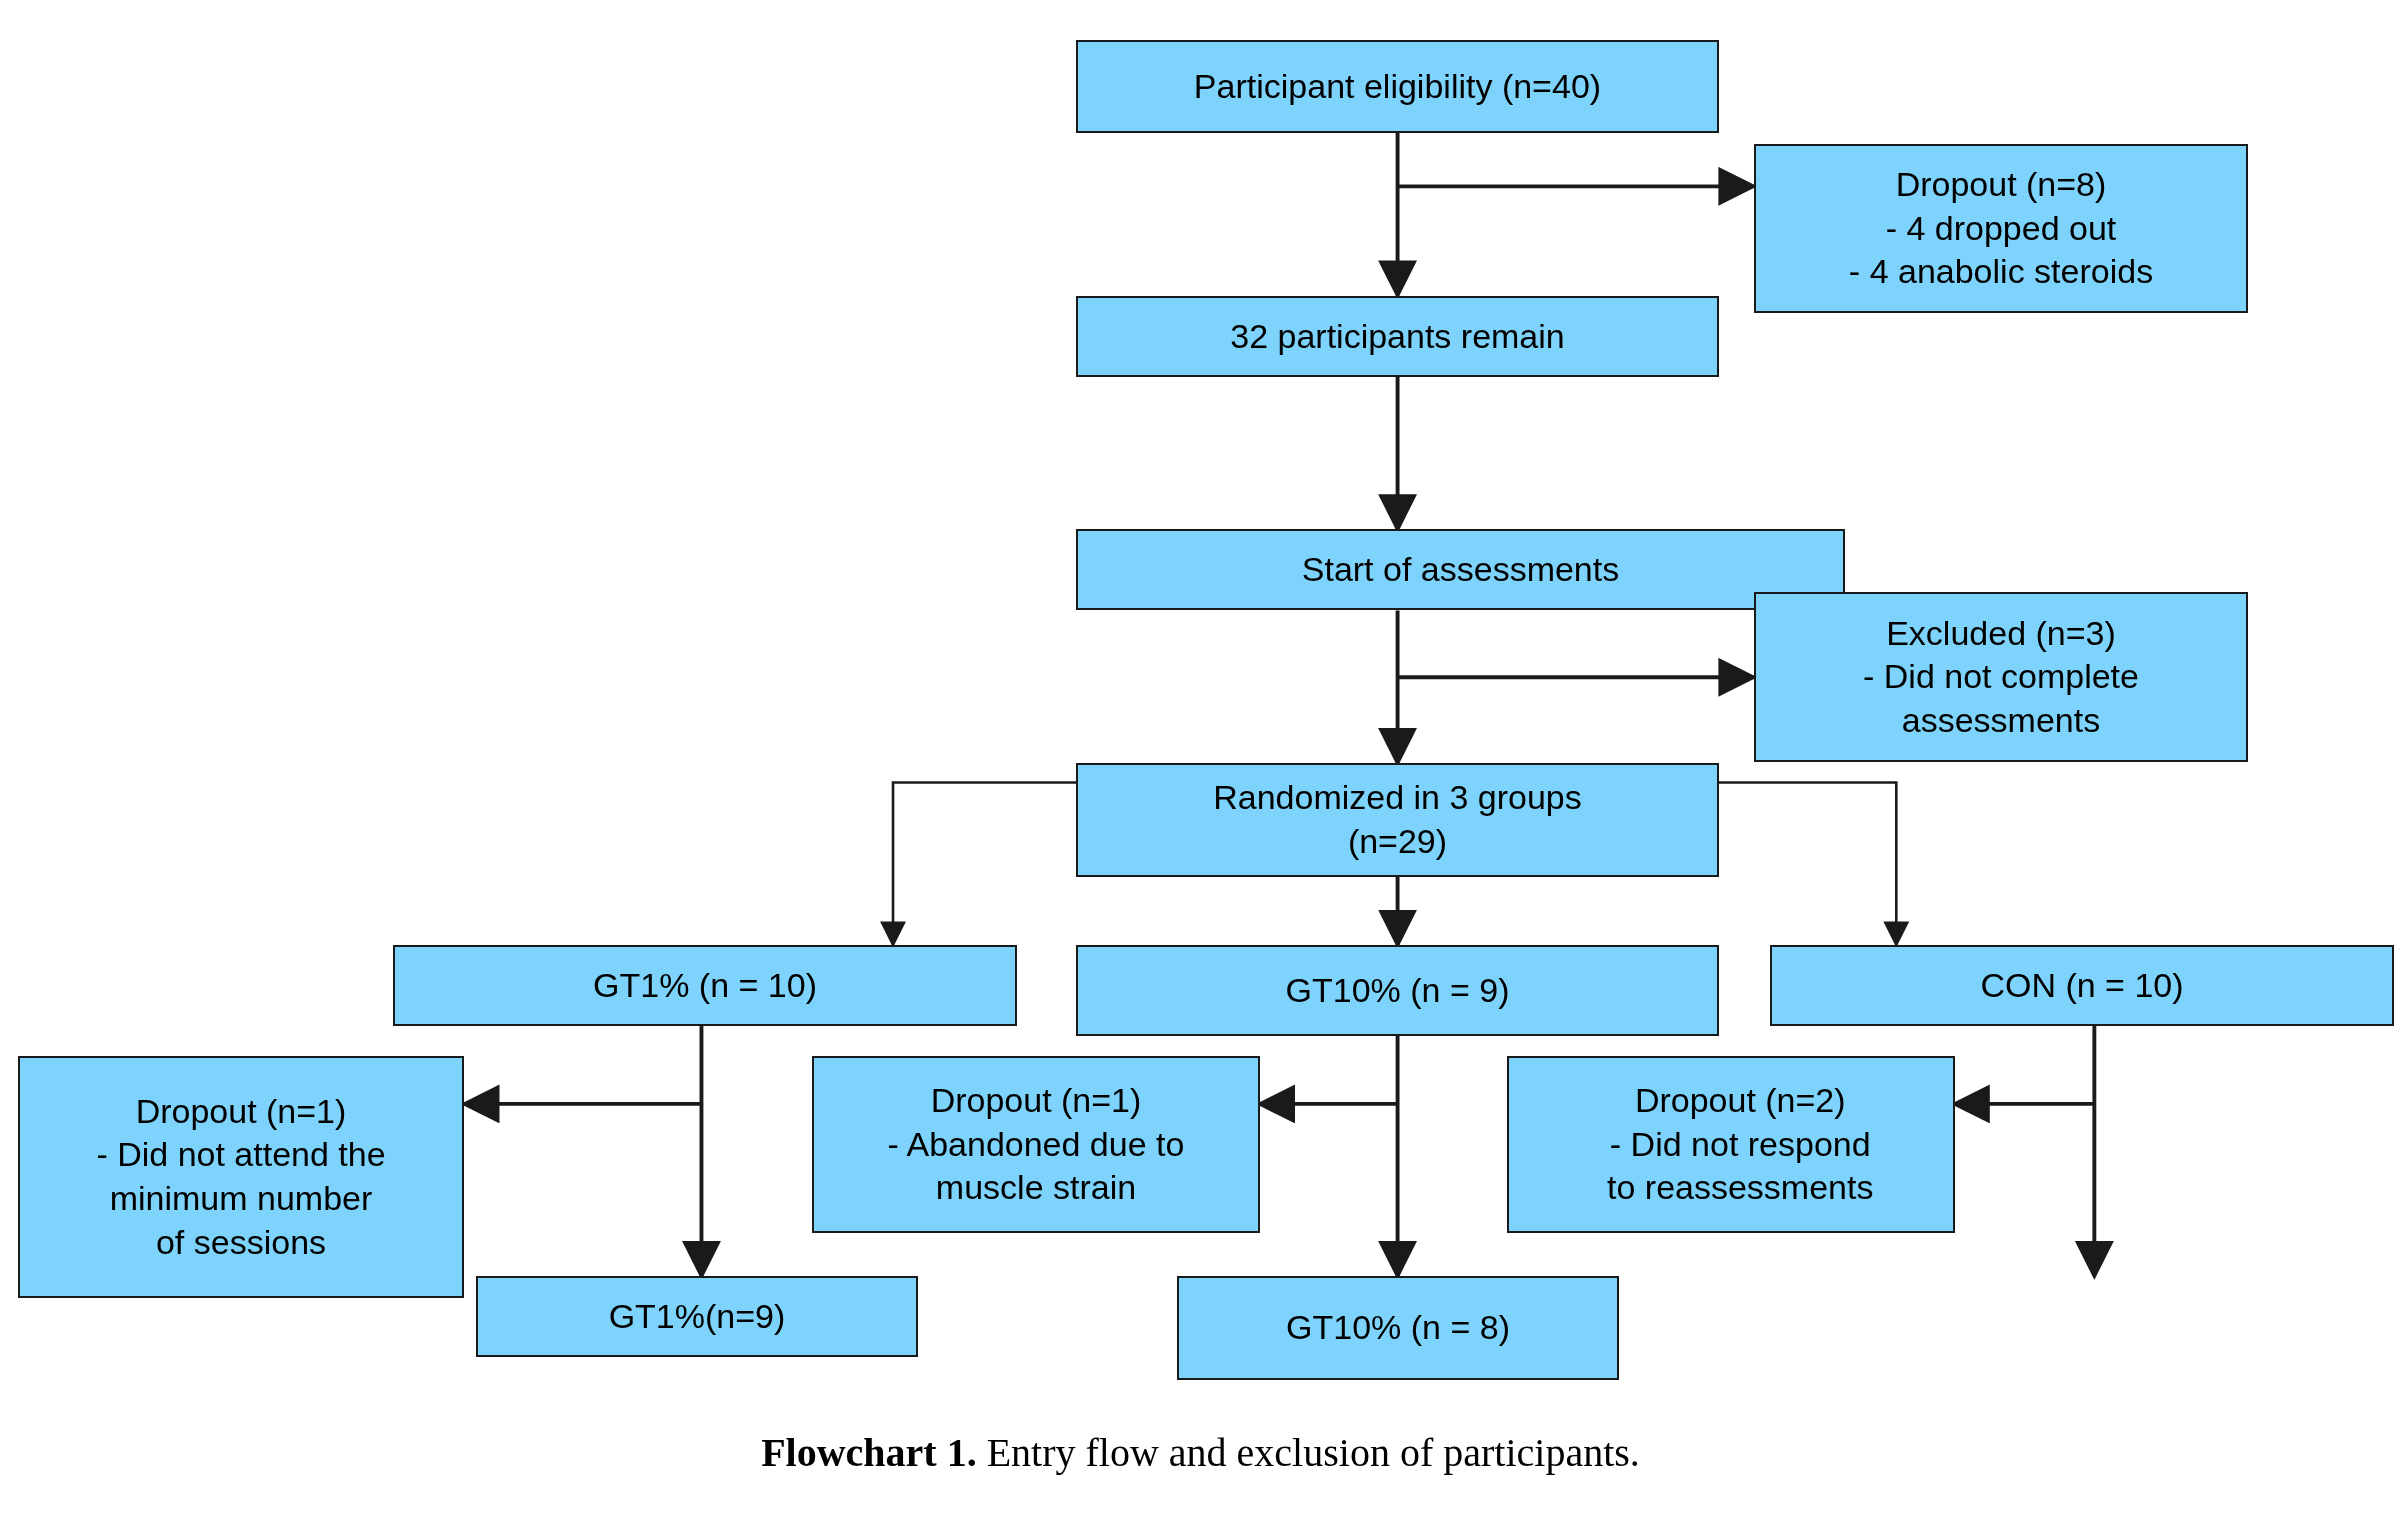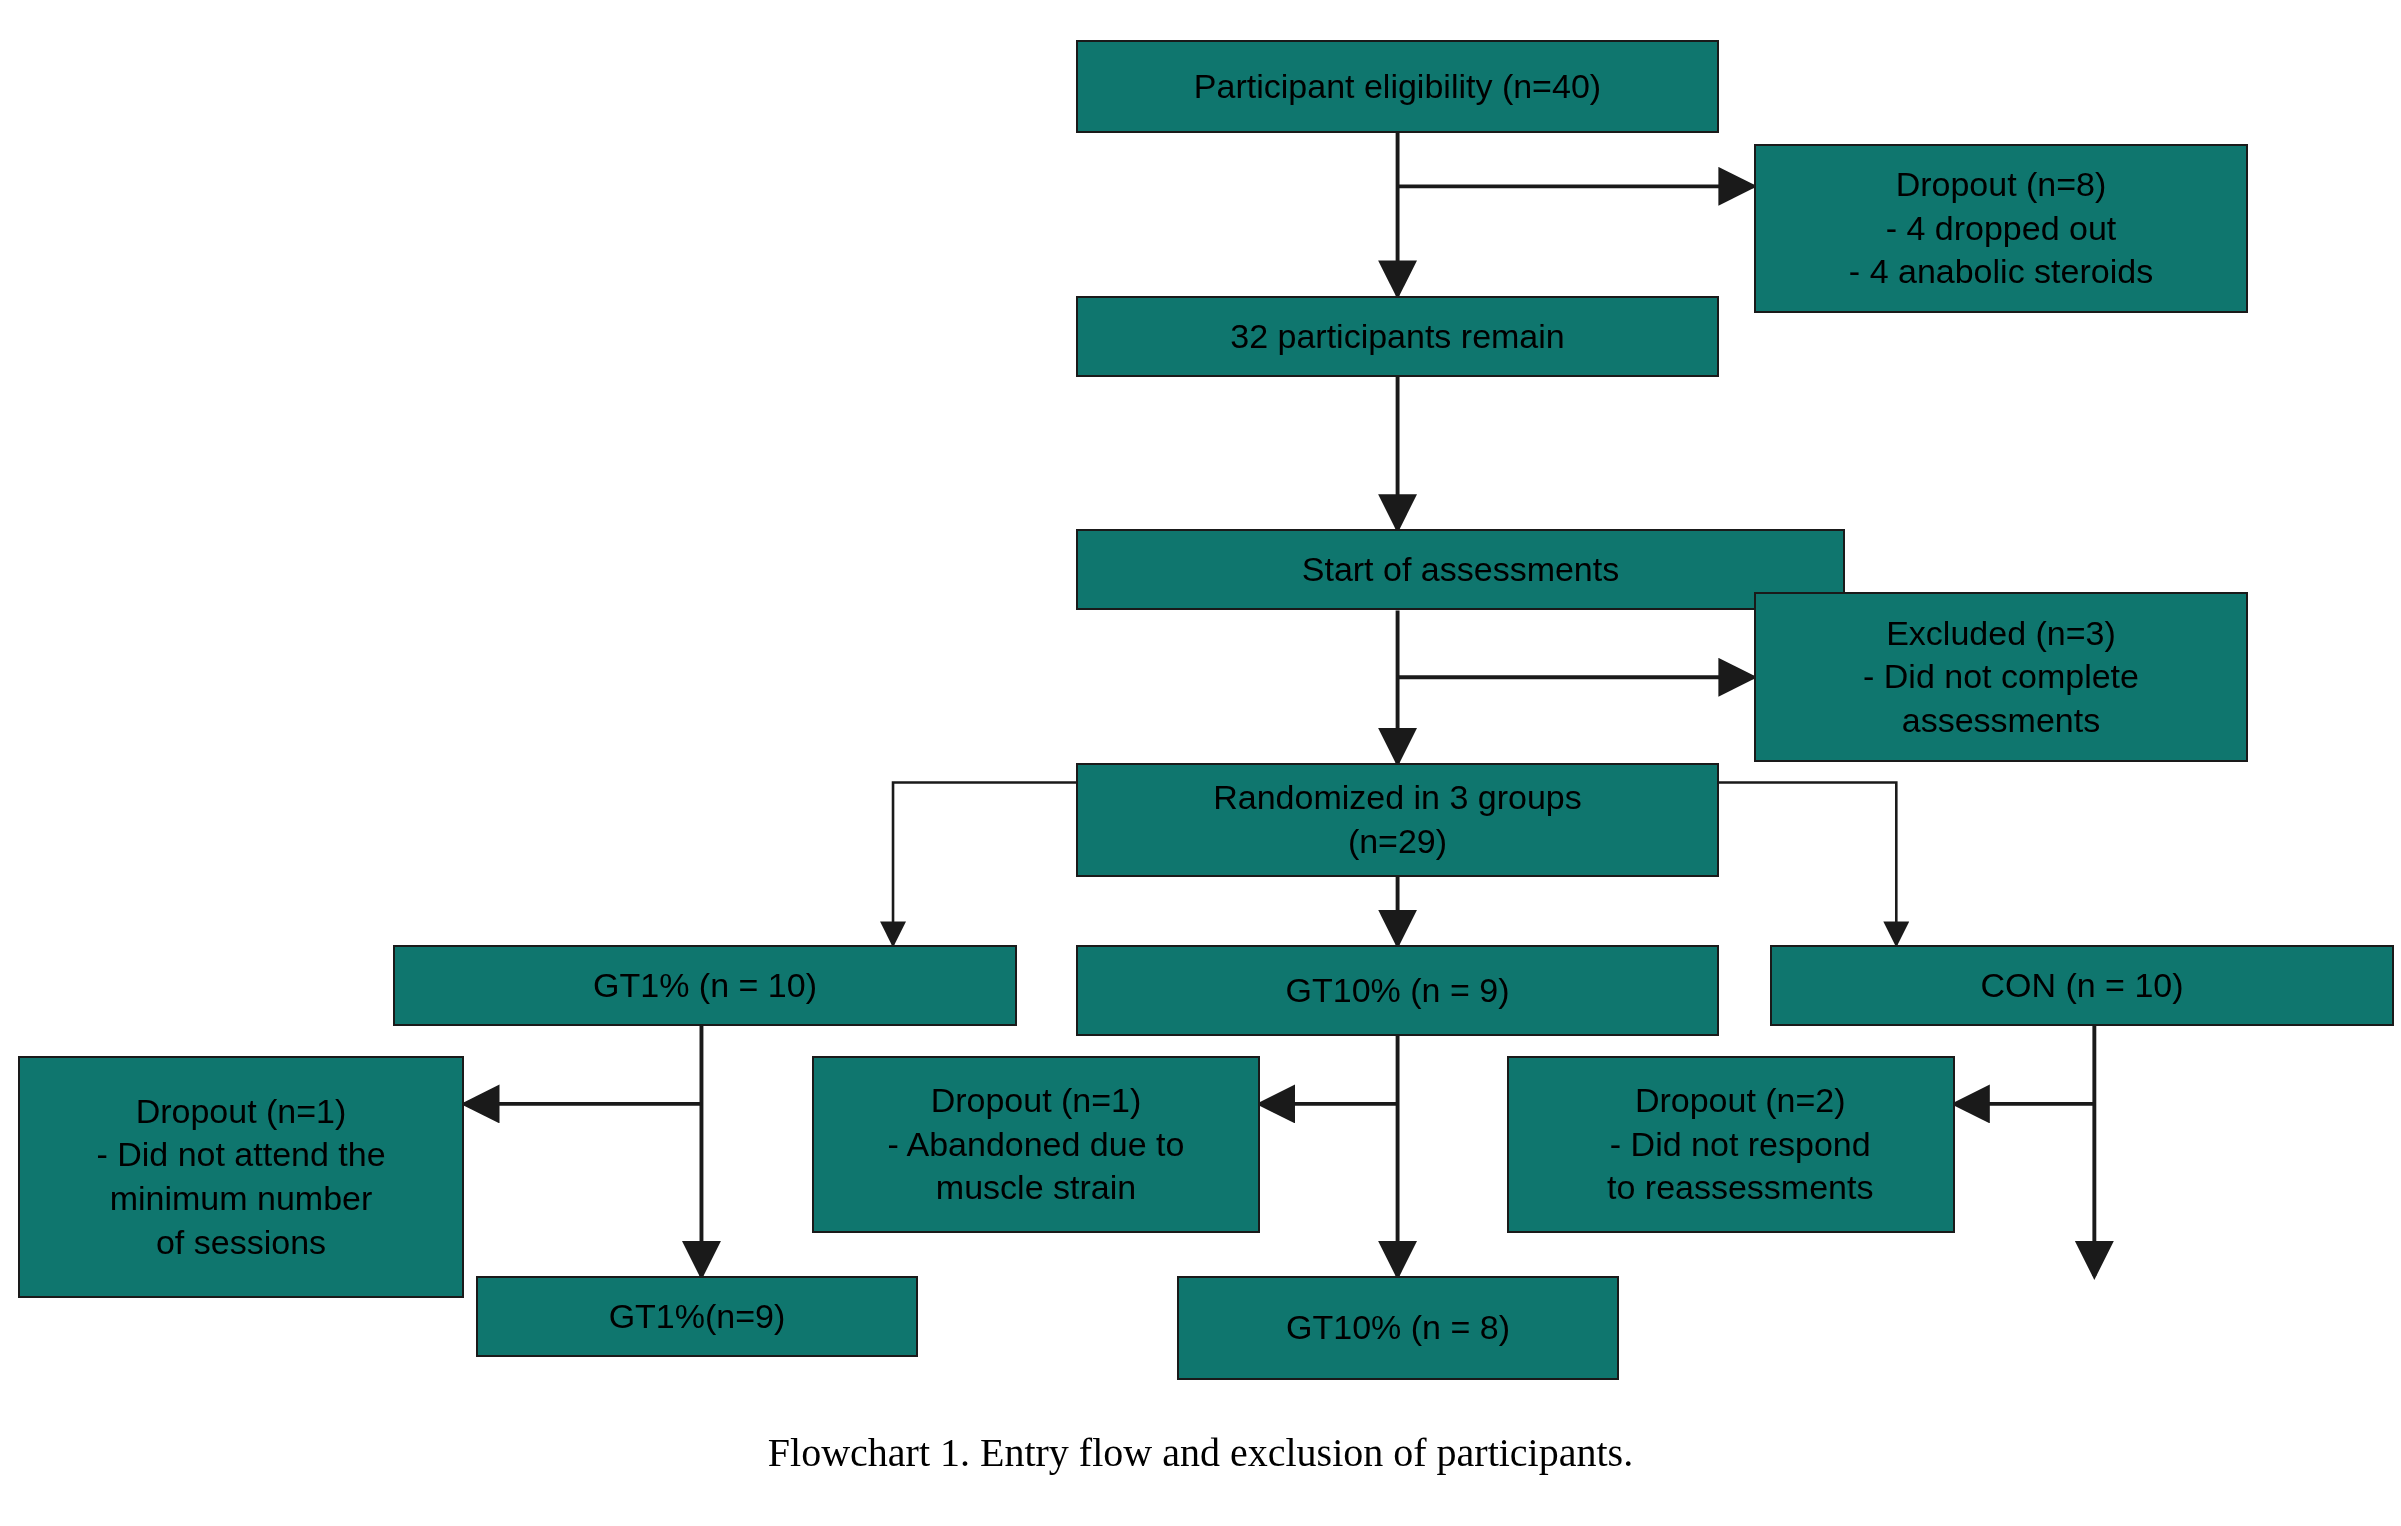--- a/index.html
+++ b/index.html
@@ -18,21 +18,21 @@
   #flow {
     position: absolute;
     left: 0;
     top: 0;
     width: 2401px;
     height: 1526px;
   }
   .box {
     position: absolute;
     border: 2.6px solid #1a1a1a;
-    background: #0f766e;
+    background: #7dd3fc;
     box-sizing: border-box;
     display: flex;
     flex-direction: column;
     align-items: center;
     justify-content: center;
     text-align: center;
     font-size: 34px;
     line-height: 1.28;
     font-family: "Liberation Sans", sans-serif;
     color: #000000;
@@ -45,21 +45,21 @@
   .caption {
     position: absolute;
     left: 0;
     width: 2401px;
     text-align: center;
     font-family: "Liberation Serif", serif;
     font-size: 40px;
     color: #000000;
   }
   .caption b {
-    font-weight: normal;
+    font-weight: bold;
   }
   svg.edges {
     position: absolute;
     left: 0;
     top: 0;
     width: 2401px;
     height: 1526px;
     pointer-events: none;
   }
 </style>

